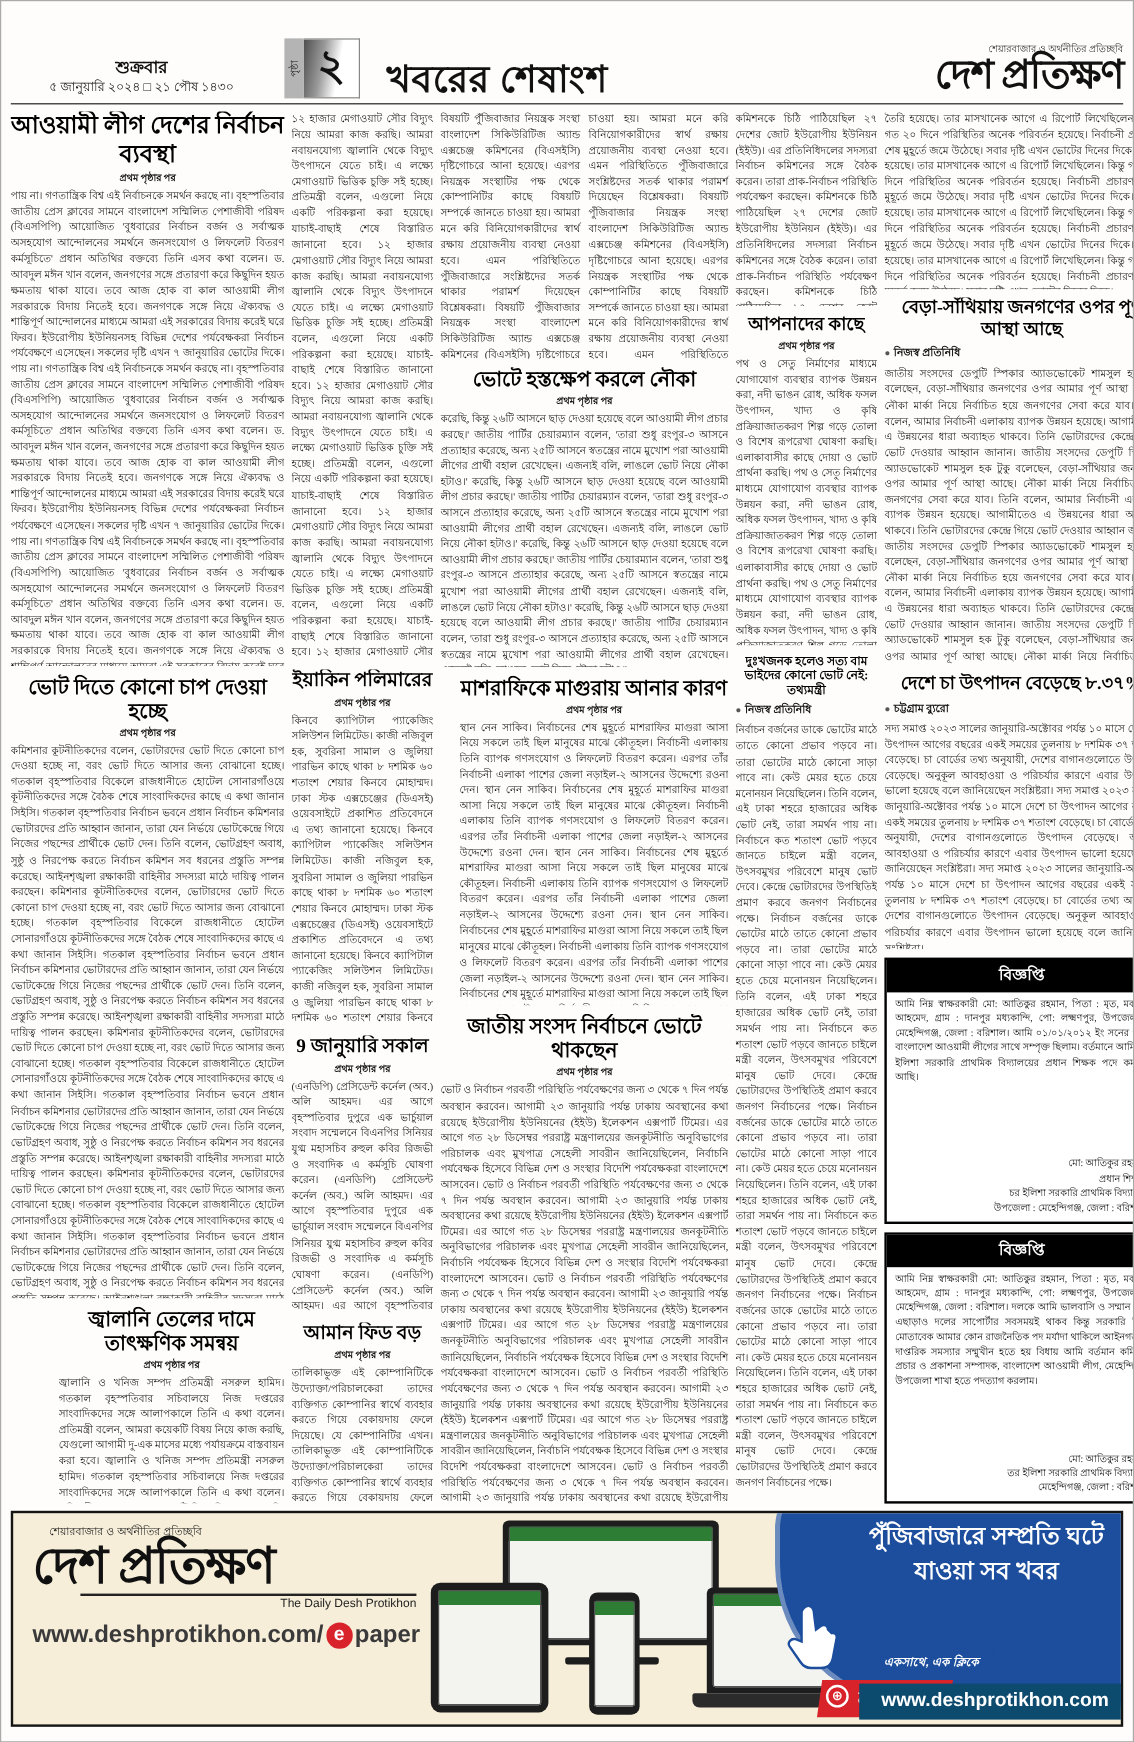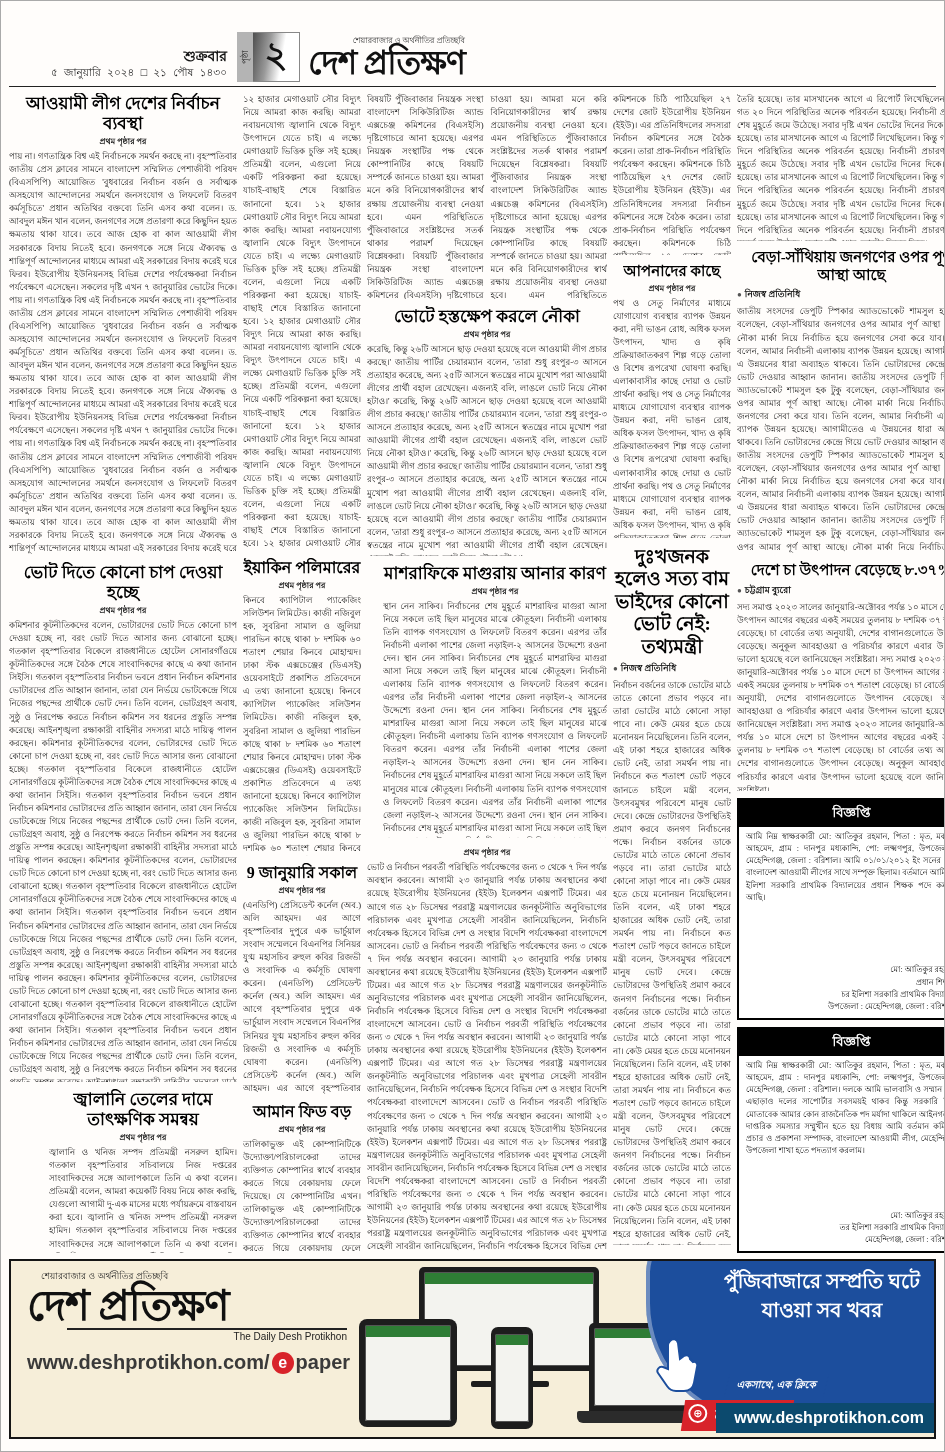--- a/index.html
+++ b/index.html
@@ -2,21 +2,21 @@
 <html><head>
 <meta charset="utf-8">
 <style>
   html,body{margin:0;padding:0;background:#d9d9d9;}
   .page{width:945px;height:1452px;margin:0 auto;background:#fffdfb;position:relative;
         font-family:"Liberation Serif","DejaVu Serif",serif;color:#111;border:1px solid #aaa;
         box-sizing:border-box;overflow:hidden;}
   
   .header{position:absolute;left:8px;right:8px;top:26px;height:60px;display:flex;align-items:flex-end;
           border-bottom:1.6px solid #222;padding-bottom:4px;box-sizing:border-box;}
-  .dateblock{width:218px;text-align:right;line-height:1.25;padding-bottom:2px;font-family:Liberation Mono, monospace;}
+  .dateblock{width:218px;text-align:center;line-height:1.25;padding-bottom:2px;}
   .weekday{font-weight:bold;font-size:14px;}
   .dateline{font-size:10.5px;color:#222;}
   .pagebox{display:flex;margin:0 8px 0 10px;align-items:stretch;height:50px;}
   .pagelabel{writing-mode:vertical-rl;transform:rotate(180deg);background:#b4b4b4;color:#1a1a1a;
              font-size:8.5px;display:flex;align-items:center;justify-content:center;padding:1px;}
   .pagenum{width:46px;background:linear-gradient(100deg,#4e4e4e 0%,#9a9a9a 34%,#ffffff 62%);
            display:flex;align-items:center;justify-content:center;font-size:36px;font-weight:bold;
            border:1px solid #888;border-left:none;}
   .sectiontitle{flex:1;font-size:31px;font-weight:bold;letter-spacing:0.5px;margin:0 0 0 14px;line-height:1;}
   .logoblock{text-align:right;line-height:1;padding-bottom:2px;}
@@ -87,30 +87,31 @@
 
   <div class="header">
     <div class="dateblock">
       <div class="weekday">শুক্রবার</div>
       <div class="dateline">৫ জানুয়ারি ২০২৪ □ ২১ পৌষ ১৪৩০</div>
     </div>
     <div class="pagebox">
       <div class="pagelabel">পৃষ্ঠা</div>
       <div class="pagenum">২</div>
     </div>
+    <div class="sectiontitle">খবরের শেষাংশ</div>
     <div class="logoblock">
       <div class="logo-tag">শেয়ারবাজার ও অর্থনীতির প্রতিচ্ছবি</div>
       <div class="logo-title">দেশ প্রতিক্ষণ</div>
     </div>
   </div>
 
   <div class="columns">
       <div class="region" style="width: 228px; flex: 0 0 228px;">
         <div class="article" style="height: 462px;">
-          <div class="headline" style="font-size: 17px; text-align: center;">আওয়ামী লীগ দেশের নির্বাচন ব্যবস্থা</div>
+          <div class="headline" style="font-size: 20px; text-align: center;">আওয়ামী লীগ দেশের নির্বাচন ব্যবস্থা</div>
           <div class="continued">প্রথম পৃষ্ঠার পর</div>
           <div class="abody">পায় না। গণতান্ত্রিক বিশ্ব এই নির্বাচনকে সমর্থন করছে না। বৃহস্পতিবার জাতীয় প্রেস ক্লাবের সামনে বাংলাদেশ সম্মিলিত পেশাজীবী পরিষদ (বিএসপিপি) আয়োজিত 'বুধবারের নির্বাচন বর্জন ও সর্বাত্মক অসহযোগ আন্দোলনের সমর্থনে জনসংযোগ ও লিফলেট বিতরণ কর্মসূচিতে' প্রধান অতিথির বক্তব্যে তিনি এসব কথা বলেন। ড. আবদুল মঈন খান বলেন, জনগণের সঙ্গে প্রতারণা করে কিছুদিন হয়ত ক্ষমতায় থাকা যাবে। তবে আজ হোক বা কাল আওয়ামী লীগ সরকারকে বিদায় নিতেই হবে। জনগণকে সঙ্গে নিয়ে ঐক্যবদ্ধ ও শান্তিপূর্ণ আন্দোলনের মাধ্যমে আমরা এই সরকারের বিদায় করেই ঘরে ফিরব। ইউরোপীয় ইউনিয়নসহ বিভিন্ন দেশের পর্যবেক্ষকরা নির্বাচন পর্যবেক্ষণে এসেছেন। সকলের দৃষ্টি এখন ৭ জানুয়ারির ভোটের দিকে। পায় না। গণতান্ত্রিক বিশ্ব এই নির্বাচনকে সমর্থন করছে না। বৃহস্পতিবার জাতীয় প্রেস ক্লাবের সামনে বাংলাদেশ সম্মিলিত পেশাজীবী পরিষদ (বিএসপিপি) আয়োজিত 'বুধবারের নির্বাচন বর্জন ও সর্বাত্মক অসহযোগ আন্দোলনের সমর্থনে জনসংযোগ ও লিফলেট বিতরণ কর্মসূচিতে' প্রধান অতিথির বক্তব্যে তিনি এসব কথা বলেন। ড. আবদুল মঈন খান বলেন, জনগণের সঙ্গে প্রতারণা করে কিছুদিন হয়ত ক্ষমতায় থাকা যাবে। তবে আজ হোক বা কাল আওয়ামী লীগ সরকারকে বিদায় নিতেই হবে। জনগণকে সঙ্গে নিয়ে ঐক্যবদ্ধ ও শান্তিপূর্ণ আন্দোলনের মাধ্যমে আমরা এই সরকারের বিদায় করেই ঘরে ফিরব। ইউরোপীয় ইউনিয়নসহ বিভিন্ন দেশের পর্যবেক্ষকরা নির্বাচন পর্যবেক্ষণে এসেছেন। সকলের দৃষ্টি এখন ৭ জানুয়ারির ভোটের দিকে। পায় না। গণতান্ত্রিক বিশ্ব এই নির্বাচনকে সমর্থন করছে না। বৃহস্পতিবার জাতীয় প্রেস ক্লাবের সামনে বাংলাদেশ সম্মিলিত পেশাজীবী পরিষদ (বিএসপিপি) আয়োজিত 'বুধবারের নির্বাচন বর্জন ও সর্বাত্মক অসহযোগ আন্দোলনের সমর্থনে জনসংযোগ ও লিফলেট বিতরণ কর্মসূচিতে' প্রধান অতিথির বক্তব্যে তিনি এসব কথা বলেন। ড. আবদুল মঈন খান বলেন, জনগণের সঙ্গে প্রতারণা করে কিছুদিন হয়ত ক্ষমতায় থাকা যাবে। তবে আজ হোক বা কাল আওয়ামী লীগ সরকারকে বিদায় নিতেই হবে। জনগণকে সঙ্গে নিয়ে ঐক্যবদ্ধ ও শান্তিপূর্ণ আন্দোলনের মাধ্যমে আমরা এই সরকারের বিদায় করেই ঘরে ফিরব। ইউরোপীয় ইউনিয়নসহ বিভিন্ন দেশের পর্যবেক্ষকরা নির্বাচন পর্যবেক্ষণে এসেছেন। সকলের দৃষ্টি এখন ৭ জানুয়ারির ভোটের দিকে।</div>
         </div>
         <div class="article" style="height: 520px;">
           <div class="headline" style="font-size: 17px;">ভোট দিতে কোনো চাপ দেওয়া হচ্ছে</div>
           <div class="continued">প্রথম পৃষ্ঠার পর</div>
           <div class="abody">কমিশনার কূটনীতিকদের বলেন, ভোটারদের ভোট দিতে কোনো চাপ দেওয়া হচ্ছে না, বরং ভোট দিতে আসার জন্য বোঝানো হচ্ছে। গতকাল বৃহস্পতিবার বিকেলে রাজধানীতে হোটেল সোনারগাঁওয়ে কূটনীতিকদের সঙ্গে বৈঠক শেষে সাংবাদিকদের কাছে এ কথা জানান সিইসি। গতকাল বৃহস্পতিবার নির্বাচন ভবনে প্রধান নির্বাচন কমিশনার ভোটারদের প্রতি আহ্বান জানান, তারা যেন নির্ভয়ে ভোটকেন্দ্রে গিয়ে নিজের পছন্দের প্রার্থীকে ভোট দেন। তিনি বলেন, ভোটগ্রহণ অবাধ, সুষ্ঠু ও নিরপেক্ষ করতে নির্বাচন কমিশন সব ধরনের প্রস্তুতি সম্পন্ন করেছে। আইনশৃঙ্খলা রক্ষাকারী বাহিনীর সদস্যরা মাঠে দায়িত্ব পালন করছেন। কমিশনার কূটনীতিকদের বলেন, ভোটারদের ভোট দিতে কোনো চাপ দেওয়া হচ্ছে না, বরং ভোট দিতে আসার জন্য বোঝানো হচ্ছে। গতকাল বৃহস্পতিবার বিকেলে রাজধানীতে হোটেল সোনারগাঁওয়ে কূটনীতিকদের সঙ্গে বৈঠক শেষে সাংবাদিকদের কাছে এ কথা জানান সিইসি। গতকাল বৃহস্পতিবার নির্বাচন ভবনে প্রধান নির্বাচন কমিশনার ভোটারদের প্রতি আহ্বান জানান, তারা যেন নির্ভয়ে ভোটকেন্দ্রে গিয়ে নিজের পছন্দের প্রার্থীকে ভোট দেন। তিনি বলেন, ভোটগ্রহণ অবাধ, সুষ্ঠু ও নিরপেক্ষ করতে নির্বাচন কমিশন সব ধরনের প্রস্তুতি সম্পন্ন করেছে। আইনশৃঙ্খলা রক্ষাকারী বাহিনীর সদস্যরা মাঠে দায়িত্ব পালন করছেন। কমিশনার কূটনীতিকদের বলেন, ভোটারদের ভোট দিতে কোনো চাপ দেওয়া হচ্ছে না, বরং ভোট দিতে আসার জন্য বোঝানো হচ্ছে। গতকাল বৃহস্পতিবার বিকেলে রাজধানীতে হোটেল সোনারগাঁওয়ে কূটনীতিকদের সঙ্গে বৈঠক শেষে সাংবাদিকদের কাছে এ কথা জানান সিইসি। গতকাল বৃহস্পতিবার নির্বাচন ভবনে প্রধান নির্বাচন কমিশনার ভোটারদের প্রতি আহ্বান জানান, তারা যেন নির্ভয়ে ভোটকেন্দ্রে গিয়ে নিজের পছন্দের প্রার্থীকে ভোট দেন। তিনি বলেন, ভোটগ্রহণ অবাধ, সুষ্ঠু ও নিরপেক্ষ করতে নির্বাচন কমিশন সব ধরনের প্রস্তুতি সম্পন্ন করেছে। আইনশৃঙ্খলা রক্ষাকারী বাহিনীর সদস্যরা মাঠে দায়িত্ব পালন করছেন। কমিশনার কূটনীতিকদের বলেন, ভোটারদের ভোট দিতে কোনো চাপ দেওয়া হচ্ছে না, বরং ভোট দিতে আসার জন্য বোঝানো হচ্ছে। গতকাল বৃহস্পতিবার বিকেলে রাজধানীতে হোটেল সোনারগাঁওয়ে কূটনীতিকদের সঙ্গে বৈঠক শেষে সাংবাদিকদের কাছে এ কথা জানান সিইসি। গতকাল বৃহস্পতিবার নির্বাচন ভবনে প্রধান নির্বাচন কমিশনার ভোটারদের প্রতি আহ্বান জানান, তারা যেন নির্ভয়ে ভোটকেন্দ্রে গিয়ে নিজের পছন্দের প্রার্থীকে ভোট দেন। তিনি বলেন, ভোটগ্রহণ অবাধ, সুষ্ঠু ও নিরপেক্ষ করতে নির্বাচন কমিশন সব ধরনের প্রস্তুতি সম্পন্ন করেছে। আইনশৃঙ্খলা রক্ষাকারী বাহিনীর সদস্যরা মাঠে দায়িত্ব পালন করছেন।</div>
         </div>
         <div class="article" style="height: 164px; margin-left: 40px;">
           <div class="headline" style="font-size: 17px;">জ্বালানি তেলের দামে তাৎক্ষণিক সমন্বয়</div>
@@ -146,35 +147,36 @@
           <div class="headline" style="font-size: 17px;">ভোটে হস্তক্ষেপ করলে নৌকা</div>
           <div class="continued">প্রথম পৃষ্ঠার পর</div>
           <div class="abody">করেছি, কিন্তু ২৬টি আসনে ছাড় দেওয়া হয়েছে বলে আওয়ামী লীগ প্রচার করছে।' জাতীয় পার্টির চেয়ারম্যান বলেন, 'তারা শুধু রংপুর-৩ আসনে প্রত্যাহার করেছে, অন্য ২৫টি আসনে স্বতন্ত্রের নামে মুখোশ পরা আওয়ামী লীগের প্রার্থী বহাল রেখেছেন। এজন্যই বলি, লাঙলে ভোট নিয়ে নৌকা হটাও।' করেছি, কিন্তু ২৬টি আসনে ছাড় দেওয়া হয়েছে বলে আওয়ামী লীগ প্রচার করছে।' জাতীয় পার্টির চেয়ারম্যান বলেন, 'তারা শুধু রংপুর-৩ আসনে প্রত্যাহার করেছে, অন্য ২৫টি আসনে স্বতন্ত্রের নামে মুখোশ পরা আওয়ামী লীগের প্রার্থী বহাল রেখেছেন। এজন্যই বলি, লাঙলে ভোট নিয়ে নৌকা হটাও।' করেছি, কিন্তু ২৬টি আসনে ছাড় দেওয়া হয়েছে বলে আওয়ামী লীগ প্রচার করছে।' জাতীয় পার্টির চেয়ারম্যান বলেন, 'তারা শুধু রংপুর-৩ আসনে প্রত্যাহার করেছে, অন্য ২৫টি আসনে স্বতন্ত্রের নামে মুখোশ পরা আওয়ামী লীগের প্রার্থী বহাল রেখেছেন। এজন্যই বলি, লাঙলে ভোট নিয়ে নৌকা হটাও।' করেছি, কিন্তু ২৬টি আসনে ছাড় দেওয়া হয়েছে বলে আওয়ামী লীগ প্রচার করছে।' জাতীয় পার্টির চেয়ারম্যান বলেন, 'তারা শুধু রংপুর-৩ আসনে প্রত্যাহার করেছে, অন্য ২৫টি আসনে স্বতন্ত্রের নামে মুখোশ পরা আওয়ামী লীগের প্রার্থী বহাল রেখেছেন। এজন্যই বলি, লাঙলে ভোট নিয়ে নৌকা হটাও।'</div>
         </div>
         <div class="article" style="height: 276px; margin-left: 16px;">
           <div class="headline" style="font-size: 17px;">মাশরাফিকে মাগুরায় আনার কারণ</div>
           <div class="continued">প্রথম পৃষ্ঠার পর</div>
           <div class="abody">স্থান নেন সাকিব। নির্বাচনের শেষ মুহূর্তে মাশরাফির মাগুরা আসা নিয়ে সকলে তাই ছিল মানুষের মাঝে কৌতূহল। নির্বাচনী এলাকায় তিনি ব্যাপক গণসংযোগ ও লিফলেট বিতরণ করেন। এরপর তাঁর নির্বাচনী এলাকা পাশের জেলা নড়াইল-২ আসনের উদ্দেশ্যে রওনা দেন। স্থান নেন সাকিব। নির্বাচনের শেষ মুহূর্তে মাশরাফির মাগুরা আসা নিয়ে সকলে তাই ছিল মানুষের মাঝে কৌতূহল। নির্বাচনী এলাকায় তিনি ব্যাপক গণসংযোগ ও লিফলেট বিতরণ করেন। এরপর তাঁর নির্বাচনী এলাকা পাশের জেলা নড়াইল-২ আসনের উদ্দেশ্যে রওনা দেন। স্থান নেন সাকিব। নির্বাচনের শেষ মুহূর্তে মাশরাফির মাগুরা আসা নিয়ে সকলে তাই ছিল মানুষের মাঝে কৌতূহল। নির্বাচনী এলাকায় তিনি ব্যাপক গণসংযোগ ও লিফলেট বিতরণ করেন। এরপর তাঁর নির্বাচনী এলাকা পাশের জেলা নড়াইল-২ আসনের উদ্দেশ্যে রওনা দেন। স্থান নেন সাকিব। নির্বাচনের শেষ মুহূর্তে মাশরাফির মাগুরা আসা নিয়ে সকলে তাই ছিল মানুষের মাঝে কৌতূহল। নির্বাচনী এলাকায় তিনি ব্যাপক গণসংযোগ ও লিফলেট বিতরণ করেন। এরপর তাঁর নির্বাচনী এলাকা পাশের জেলা নড়াইল-২ আসনের উদ্দেশ্যে রওনা দেন। স্থান নেন সাকিব। নির্বাচনের শেষ মুহূর্তে মাশরাফির মাগুরা আসা নিয়ে সকলে তাই ছিল মানুষের মাঝে কৌতূহল। নির্বাচনী এলাকায় তিনি ব্যাপক গণসংযোগ ও লিফলেট বিতরণ করেন। এরপর তাঁর নির্বাচনী এলাকা পাশের জেলা নড়াইল-২ আসনের উদ্দেশ্যে রওনা দেন।</div>
         </div>
         <div class="article" style="height: 408px;">
+          <div class="headline" style="font-size: 17px;">জাতীয় সংসদ নির্বাচনে ভোটে থাকছেন</div>
           <div class="continued">প্রথম পৃষ্ঠার পর</div>
           <div class="abody">ভোট ও নির্বাচন পরবর্তী পরিস্থিতি পর্যবেক্ষণের জন্য ৩ থেকে ৭ দিন পর্যন্ত অবস্থান করবেন। আগামী ২৩ জানুয়ারি পর্যন্ত ঢাকায় অবস্থানের কথা রয়েছে ইউরোপীয় ইউনিয়নের (ইইউ) ইলেকশন এক্সপার্ট টিমের। এর আগে গত ২৮ ডিসেম্বর পররাষ্ট্র মন্ত্রণালয়ের জনকূটনীতি অনুবিভাগের পরিচালক এবং মুখপাত্র সেহেলী সাবরীন জানিয়েছিলেন, নির্বাচনি পর্যবেক্ষক হিসেবে বিভিন্ন দেশ ও সংস্থার বিদেশি পর্যবেক্ষকরা বাংলাদেশে আসবেন। ভোট ও নির্বাচন পরবর্তী পরিস্থিতি পর্যবেক্ষণের জন্য ৩ থেকে ৭ দিন পর্যন্ত অবস্থান করবেন। আগামী ২৩ জানুয়ারি পর্যন্ত ঢাকায় অবস্থানের কথা রয়েছে ইউরোপীয় ইউনিয়নের (ইইউ) ইলেকশন এক্সপার্ট টিমের। এর আগে গত ২৮ ডিসেম্বর পররাষ্ট্র মন্ত্রণালয়ের জনকূটনীতি অনুবিভাগের পরিচালক এবং মুখপাত্র সেহেলী সাবরীন জানিয়েছিলেন, নির্বাচনি পর্যবেক্ষক হিসেবে বিভিন্ন দেশ ও সংস্থার বিদেশি পর্যবেক্ষকরা বাংলাদেশে আসবেন। ভোট ও নির্বাচন পরবর্তী পরিস্থিতি পর্যবেক্ষণের জন্য ৩ থেকে ৭ দিন পর্যন্ত অবস্থান করবেন। আগামী ২৩ জানুয়ারি পর্যন্ত ঢাকায় অবস্থানের কথা রয়েছে ইউরোপীয় ইউনিয়নের (ইইউ) ইলেকশন এক্সপার্ট টিমের। এর আগে গত ২৮ ডিসেম্বর পররাষ্ট্র মন্ত্রণালয়ের জনকূটনীতি অনুবিভাগের পরিচালক এবং মুখপাত্র সেহেলী সাবরীন জানিয়েছিলেন, নির্বাচনি পর্যবেক্ষক হিসেবে বিভিন্ন দেশ ও সংস্থার বিদেশি পর্যবেক্ষকরা বাংলাদেশে আসবেন। ভোট ও নির্বাচন পরবর্তী পরিস্থিতি পর্যবেক্ষণের জন্য ৩ থেকে ৭ দিন পর্যন্ত অবস্থান করবেন। আগামী ২৩ জানুয়ারি পর্যন্ত ঢাকায় অবস্থানের কথা রয়েছে ইউরোপীয় ইউনিয়নের (ইইউ) ইলেকশন এক্সপার্ট টিমের। এর আগে গত ২৮ ডিসেম্বর পররাষ্ট্র মন্ত্রণালয়ের জনকূটনীতি অনুবিভাগের পরিচালক এবং মুখপাত্র সেহেলী সাবরীন জানিয়েছিলেন, নির্বাচনি পর্যবেক্ষক হিসেবে বিভিন্ন দেশ ও সংস্থার বিদেশি পর্যবেক্ষকরা বাংলাদেশে আসবেন। ভোট ও নির্বাচন পরবর্তী পরিস্থিতি পর্যবেক্ষণের জন্য ৩ থেকে ৭ দিন পর্যন্ত অবস্থান করবেন। আগামী ২৩ জানুয়ারি পর্যন্ত ঢাকায় অবস্থানের কথা রয়েছে ইউরোপীয় ইউনিয়নের (ইইউ) ইলেকশন এক্সপার্ট টিমের। এর আগে গত ২৮ ডিসেম্বর পররাষ্ট্র মন্ত্রণালয়ের জনকূটনীতি অনুবিভাগের পরিচালক এবং মুখপাত্র সেহেলী সাবরীন জানিয়েছিলেন, নির্বাচনি পর্যবেক্ষক হিসেবে বিভিন্ন দেশ ও সংস্থার বিদেশি পর্যবেক্ষকরা বাংলাদেশে আসবেন।</div>
         </div>
       </div>
       <div class="region" style="width: 118px; flex: 0 0 118px;">
         <div class="article" style="height: 162px;">
           <div class="abody">কমিশনকে চিঠি পাঠিয়েছিল ২৭ দেশের জোট ইউরোপীয় ইউনিয়ন (ইইউ)। এর প্রতিনিধিদলের সদস্যরা নির্বাচন কমিশনের সঙ্গে বৈঠক করেন। তারা প্রাক-নির্বাচন পরিস্থিতি পর্যবেক্ষণ করছেন। কমিশনকে চিঠি পাঠিয়েছিল ২৭ দেশের জোট ইউরোপীয় ইউনিয়ন (ইইউ)। এর প্রতিনিধিদলের সদস্যরা নির্বাচন কমিশনের সঙ্গে বৈঠক করেন। তারা প্রাক-নির্বাচন পরিস্থিতি পর্যবেক্ষণ করছেন। কমিশনকে চিঠি পাঠিয়েছিল ২৭ দেশের জোট ইউরোপীয় ইউনিয়ন (ইইউ)। এর প্রতিনিধিদলের সদস্যরা নির্বাচন কমিশনের সঙ্গে বৈঠক করেন। তারা প্রাক-নির্বাচন পরিস্থিতি পর্যবেক্ষণ করছেন।</div>
         </div>
         <div class="article" style="height: 276px;">
           <div class="headline" style="font-size: 15px;">আপনাদের কাছে</div>
           <div class="continued">প্রথম পৃষ্ঠার পর</div>
           <div class="abody">পথ ও সেতু নির্মাণের মাধ্যমে যোগাযোগ ব্যবস্থার ব্যাপক উন্নয়ন করা, নদী ভাঙন রোধ, অধিক ফসল উৎপাদন, খাদ্য ও কৃষি প্রক্রিয়াজাতকরণ শিল্প গড়ে তোলা ও বিশেষ রূপরেখা ঘোষণা করছি। এলাকাবাসীর কাছে দোয়া ও ভোট প্রার্থনা করছি। পথ ও সেতু নির্মাণের মাধ্যমে যোগাযোগ ব্যবস্থার ব্যাপক উন্নয়ন করা, নদী ভাঙন রোধ, অধিক ফসল উৎপাদন, খাদ্য ও কৃষি প্রক্রিয়াজাতকরণ শিল্প গড়ে তোলা ও বিশেষ রূপরেখা ঘোষণা করছি। এলাকাবাসীর কাছে দোয়া ও ভোট প্রার্থনা করছি। পথ ও সেতু নির্মাণের মাধ্যমে যোগাযোগ ব্যবস্থার ব্যাপক উন্নয়ন করা, নদী ভাঙন রোধ, অধিক ফসল উৎপাদন, খাদ্য ও কৃষি প্রক্রিয়াজাতকরণ শিল্প গড়ে তোলা ও বিশেষ রূপরেখা ঘোষণা করছি। এলাকাবাসীর কাছে দোয়া ও ভোট প্রার্থনা করছি।</div>
         </div>
         <div class="article" style="height: 700px;">
-          <div class="headline" style="font-size: 19px;">দুঃখজনক হলেও সত্য বাম ভাইদের কোনো ভোট নেই: তথ্যমন্ত্রী</div>
+          <div class="headline" style="font-size: 10px;">দুঃখজনক হলেও সত্য বাম ভাইদের কোনো ভোট নেই: তথ্যমন্ত্রী</div>
           <div class="byline"><span class="dot">●</span>নিজস্ব প্রতিনিধি</div>
           <div class="abody">নির্বাচন বর্জনের ডাকে ভোটের মাঠে তাতে কোনো প্রভাব পড়বে না। তারা ভোটের মাঠে কোনো সাড়া পাবে না। কেউ মেয়র হতে চেয়ে মনোনয়ন নিয়েছিলেন। তিনি বলেন, এই ঢাকা শহরে হাজারের অধিক ভোট নেই, তারা সমর্থন পায় না। নির্বাচনে কত শতাংশ ভোট পড়বে জানতে চাইলে মন্ত্রী বলেন, উৎসবমুখর পরিবেশে মানুষ ভোট দেবে। কেন্দ্রে ভোটারদের উপস্থিতিই প্রমাণ করবে জনগণ নির্বাচনের পক্ষে। নির্বাচন বর্জনের ডাকে ভোটের মাঠে তাতে কোনো প্রভাব পড়বে না। তারা ভোটের মাঠে কোনো সাড়া পাবে না। কেউ মেয়র হতে চেয়ে মনোনয়ন নিয়েছিলেন। তিনি বলেন, এই ঢাকা শহরে হাজারের অধিক ভোট নেই, তারা সমর্থন পায় না। নির্বাচনে কত শতাংশ ভোট পড়বে জানতে চাইলে মন্ত্রী বলেন, উৎসবমুখর পরিবেশে মানুষ ভোট দেবে। কেন্দ্রে ভোটারদের উপস্থিতিই প্রমাণ করবে জনগণ নির্বাচনের পক্ষে। নির্বাচন বর্জনের ডাকে ভোটের মাঠে তাতে কোনো প্রভাব পড়বে না। তারা ভোটের মাঠে কোনো সাড়া পাবে না। কেউ মেয়র হতে চেয়ে মনোনয়ন নিয়েছিলেন। তিনি বলেন, এই ঢাকা শহরে হাজারের অধিক ভোট নেই, তারা সমর্থন পায় না। নির্বাচনে কত শতাংশ ভোট পড়বে জানতে চাইলে মন্ত্রী বলেন, উৎসবমুখর পরিবেশে মানুষ ভোট দেবে। কেন্দ্রে ভোটারদের উপস্থিতিই প্রমাণ করবে জনগণ নির্বাচনের পক্ষে। নির্বাচন বর্জনের ডাকে ভোটের মাঠে তাতে কোনো প্রভাব পড়বে না। তারা ভোটের মাঠে কোনো সাড়া পাবে না। কেউ মেয়র হতে চেয়ে মনোনয়ন নিয়েছিলেন। তিনি বলেন, এই ঢাকা শহরে হাজারের অধিক ভোট নেই, তারা সমর্থন পায় না। নির্বাচনে কত শতাংশ ভোট পড়বে জানতে চাইলে মন্ত্রী বলেন, উৎসবমুখর পরিবেশে মানুষ ভোট দেবে। কেন্দ্রে ভোটারদের উপস্থিতিই প্রমাণ করবে জনগণ নির্বাচনের পক্ষে।</div>
         </div>
       </div>
       <div class="region" style="width: 229px; flex: 0 0 229px;">
         <div class="article" style="height: 148px;">
           <div class="abody">তৈরি হয়েছে। তার মাসখানেক আগে এ রিপোর্ট লিখেছিলেন। কিন্তু গত ২০ দিনে পরিস্থিতির অনেক পরিবর্তন হয়েছে। নির্বাচনী প্রচারণা শেষ মুহূর্তে জমে উঠেছে। সবার দৃষ্টি এখন ভোটের দিনের দিকে। তৈরি হয়েছে। তার মাসখানেক আগে এ রিপোর্ট লিখেছিলেন। কিন্তু গত ২০ দিনে পরিস্থিতির অনেক পরিবর্তন হয়েছে। নির্বাচনী প্রচারণা শেষ মুহূর্তে জমে উঠেছে। সবার দৃষ্টি এখন ভোটের দিনের দিকে। তৈরি হয়েছে। তার মাসখানেক আগে এ রিপোর্ট লিখেছিলেন। কিন্তু গত ২০ দিনে পরিস্থিতির অনেক পরিবর্তন হয়েছে। নির্বাচনী প্রচারণা শেষ মুহূর্তে জমে উঠেছে। সবার দৃষ্টি এখন ভোটের দিনের দিকে। তৈরি হয়েছে। তার মাসখানেক আগে এ রিপোর্ট লিখেছিলেন। কিন্তু গত ২০ দিনে পরিস্থিতির অনেক পরিবর্তন হয়েছে। নির্বাচনী প্রচারণা শেষ মুহূর্তে জমে উঠেছে। সবার দৃষ্টি এখন ভোটের দিনের দিকে।</div>
         </div>
         <div class="article" style="height: 306px;">
           <div class="headline" style="font-size: 15px;">বেড়া-সাঁথিয়ায় জনগণের ওপর পূর্ণ আস্থা আছে</div>

